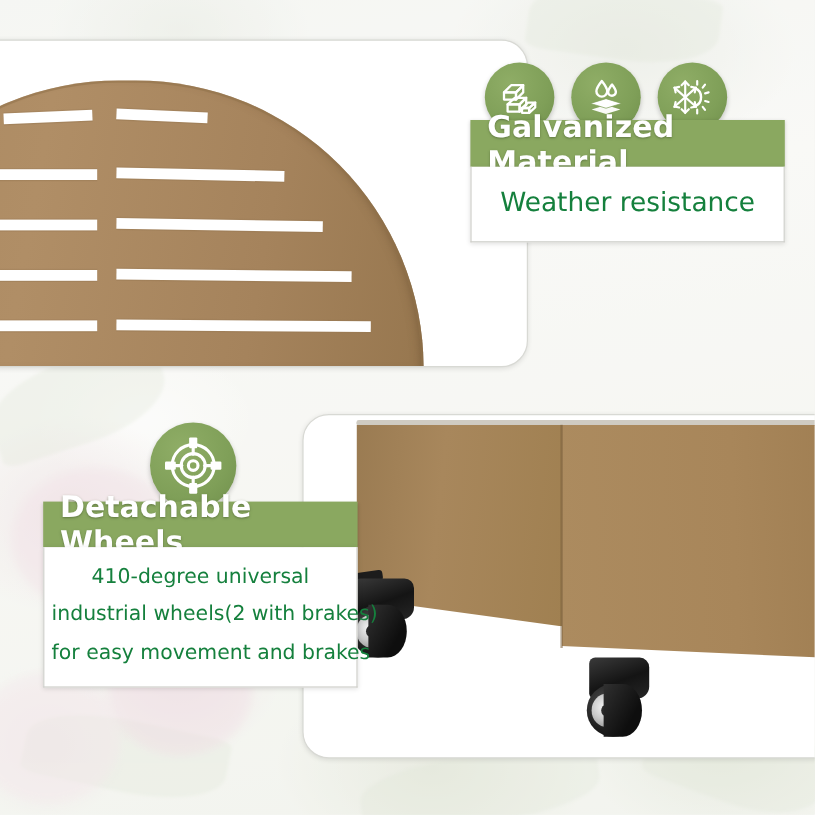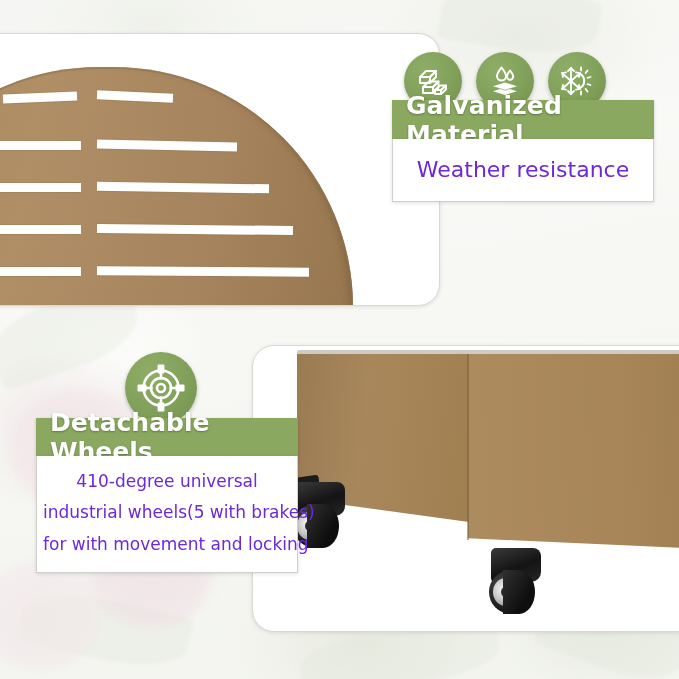--- a/index.html
+++ b/index.html
@@ -202,21 +202,21 @@
     display: flex;
     align-items: center;
     box-shadow: 0 1px 3px rgba(0,0,0,0.18);
   }
   .callout-body {
     position: relative;
     background: #ffffff;
     border: 1px solid #cfd0cb;
     border-top: none;
     box-shadow: 0 1px 4px rgba(0,0,0,0.12);
-    color: #6d28d9;
+    color: #15803d;
     text-align: center;
     box-sizing: border-box;
   }
   .callout-body .line { display: block; white-space: nowrap; }
 
   
   #callout-galv { left: 392px; top: 52px; width: 262px; }
   #callout-galv .icon-row { left: 12px; top: 0; }
   #callout-galv .callout-head {
     margin-top: 48px;
@@ -401,18 +401,18 @@
             <line x1="34.5" y1="25" x2="42" y2="25"></line>
           </g>
         </svg>
       </div>
     </div>
 
     <div class="callout-head">Detachable Wheels</div>
 
     <div class="callout-body">
       <span class="line">410-degree universal</span>
-      <span class="line">industrial wheels(5 with brakes)</span>
-      <span class="line">for with movement and locking</span>
+      <span class="line">industrial wheels(2 with brakes)</span>
+      <span class="line">for easy movement and brakes</span>
     </div>
   </div>
 
 </div>
 
 </body></html>

